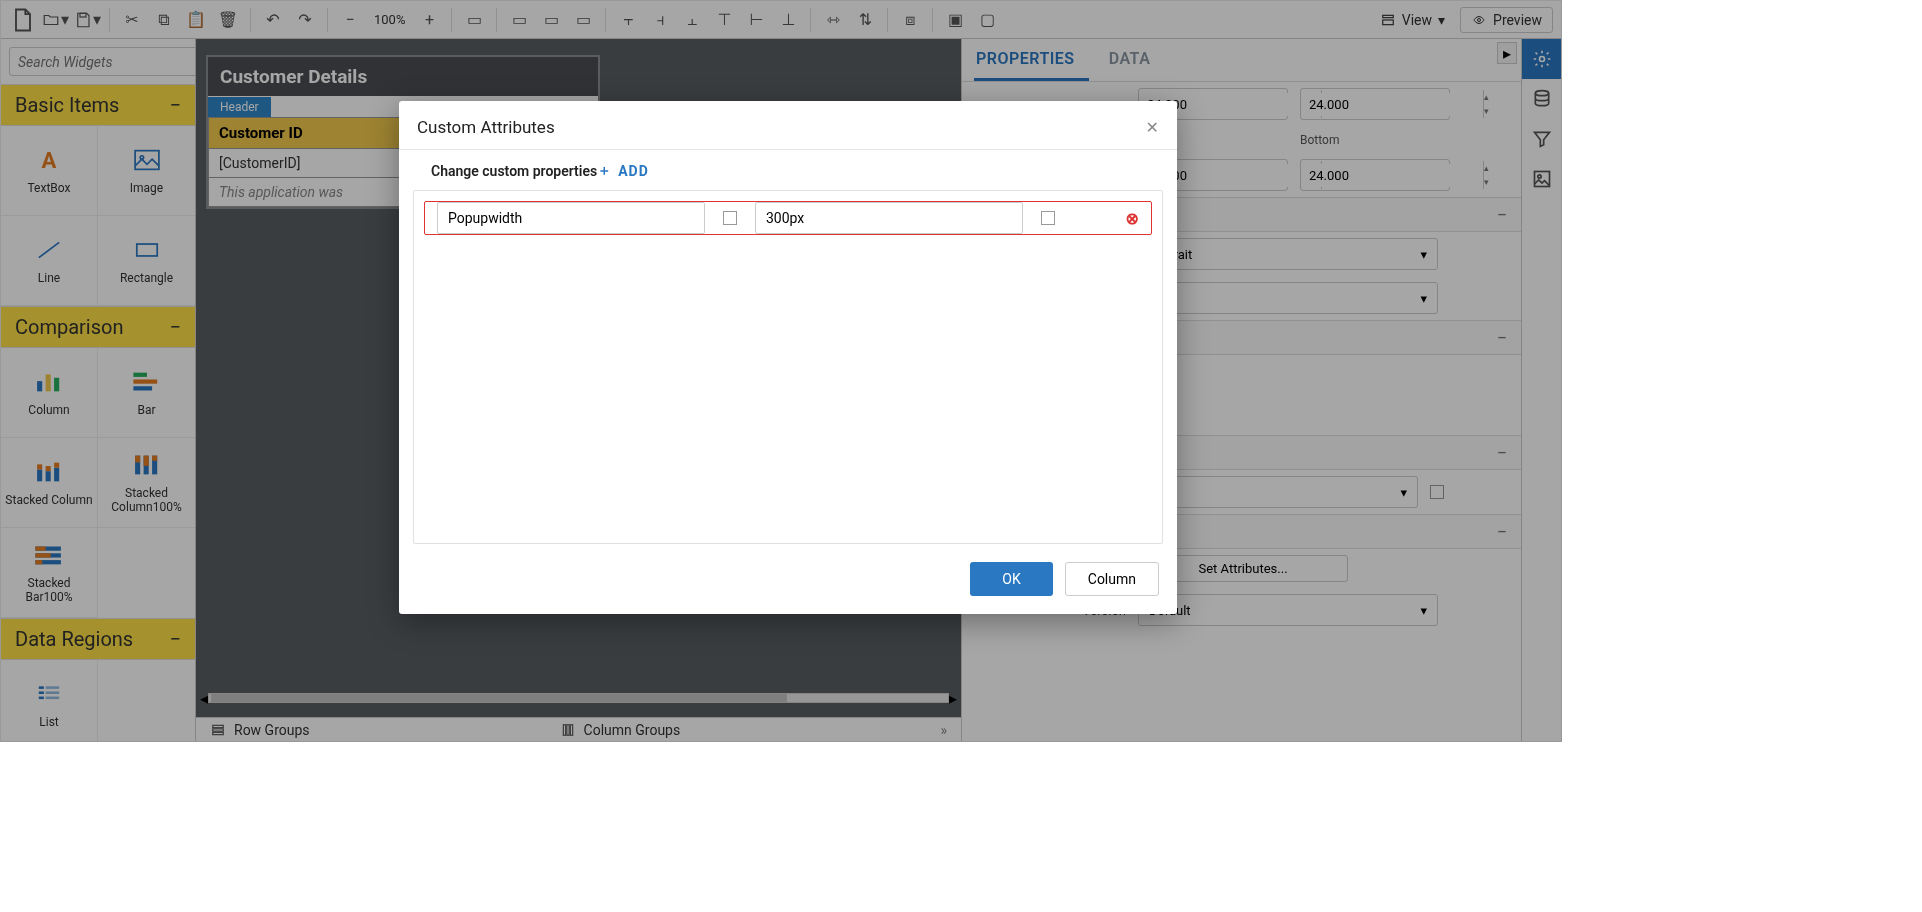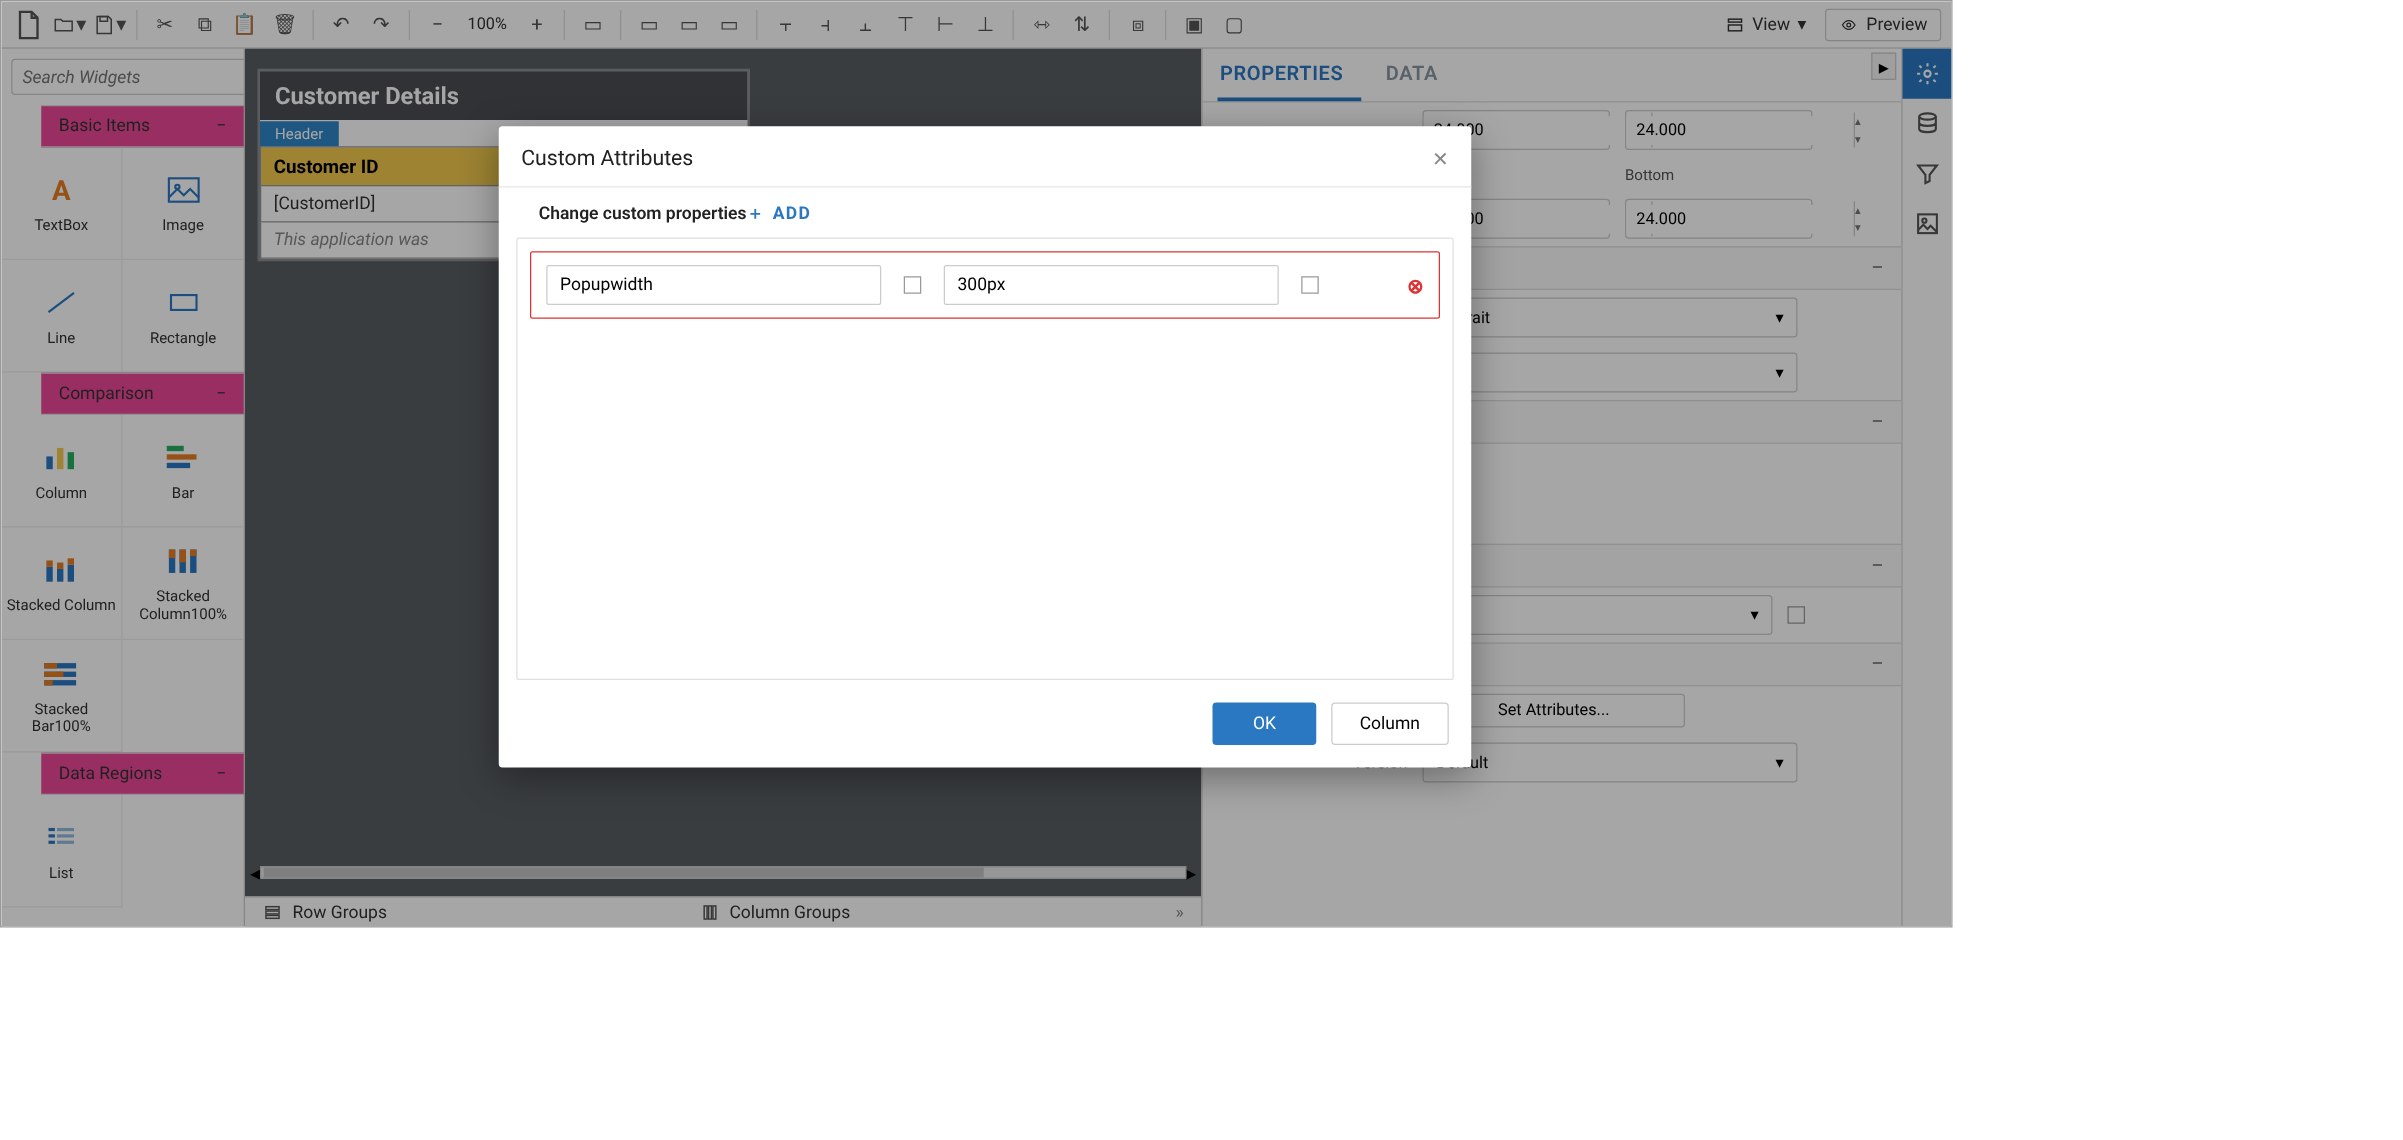--- a/index.html
+++ b/index.html
@@ -15,21 +15,21 @@
   .view-btn, .preview-btn { display:flex; align-items:center; gap:6px; font-size:14px; color:#333; padding:4px 10px; border:1px solid transparent; }
   .preview-btn { border:1px solid #ccc; border-radius:3px; }
   
   .main { position: absolute; top: 38px; bottom: 0; left:0; right:0; display:flex; }
   
   .widgets { width: 195px; border-right:1px solid #ccc; background:#fff; display:flex; flex-direction:column; }
   .search-row { display:flex; padding:8px; gap:22px; align-items:center; }
   .search-box { flex:1; display:flex; align-items:center; border:1px solid #ccc; border-radius:3px; padding:4px 8px; gap:6px; }
   .search-box input { border:none; outline:none; font-size:14px; font-style:italic; color:#888; flex:1; background:transparent; }
   .collapse-btn { width:24px; height:24px; border:1px solid #ccc; border-radius:3px; display:flex; align-items:center; justify-content:center; }
-  .cat-header { display:flex; justify-content:space-between; align-items:center; padding:8px 14px; border-top:1px solid #e0e0e0; border-bottom:1px solid #e0e0e0; font-size:14px; color:#333; background:#ec4899;margin-left:32px; }
+  .cat-header { display:flex; justify-content:space-between; align-items:center; padding:8px 14px; border-top:1px solid #e0e0e0; border-bottom:1px solid #e0e0e0; font-size:20px; color:#333; background:#fde047; }
   .widget-grid { display:grid; grid-template-columns: 1fr 1fr; }
   .widget-cell { border-right:1px solid #eee; border-bottom:1px solid #eee; height:90px; display:flex; flex-direction:column; align-items:center; justify-content:center; gap:8px; padding:8px 4px; }
   .widget-cell:nth-child(2n){border-right:none;}
   .widget-cell .lbl { font-size:12px; color:#333; text-align:center; line-height:1.15; }
   .wi { width:34px; height:28px; }
   
   .canvas { flex:1; background:#5a5e63; position:relative; overflow:hidden; }
   .report { position:absolute; top:18px; left:12px; width:390px; background:#fff; box-shadow:0 0 0 2px rgba(255,255,255,.3); }
   .report-title { background:#4a4e52; color:#fff; font-weight:700; font-size:19px; padding:8px 12px; }
   .hdr-tab { display:inline-block; background:#2e86c7; color:#fff; font-size:12px; padding:3px 12px 3px 12px; }
@@ -65,21 +65,21 @@
   .rail-btn { width:40px; height:40px; display:flex; align-items:center; justify-content:center; color:#555; }
   .rail-btn.active { background:#2a78c2; color:#fff; }
   
   .dialog { position:absolute; z-index:60; top:100px; left:398px; width:778px; background:#fff; border-radius:3px; box-shadow:0 8px 30px rgba(0,0,0,.35); }
   .dlg-hdr { display:flex; justify-content:space-between; align-items:center; padding:16px 18px 12px; border-bottom:1px solid #e5e5e5; }
   .dlg-title { font-size:17px; color:#222; }
   .dlg-close { color:#888; font-size:16px; }
   .dlg-sub { display:flex; align-items:center; padding:12px 32px 10px; font-size:14px; font-weight:600; color:#222; }
   .add-btn { color:#2a78c2; font-weight:700; letter-spacing:1px; display:flex; align-items:center; gap:6px; font-size:14px; }
   .attr-box { margin:0 14px; border:1px solid #e0e0e0; border-radius:2px; min-height:354px; padding:10px; }
-  .attr-row { border:1px solid #d33; border-radius:2px; padding:10px 12px; display:flex; align-items:center; gap:18px; }
+  .attr-row { border:1px solid #d33; border-radius:2px; padding:0 12px; display:flex; align-items:center; gap:18px; }
   .attr-row input[type=text] { height:32px; border:1px solid #ccc; border-radius:2px; padding:4px 10px; font-size:14px; }
   .attr-row .key { width:268px; }
   .attr-row .val { width:268px; }
   .attr-row .cb { width:14px; height:14px; border:1px solid #999; }
   .attr-row .del { color:#d33; font-weight:700; margin-left:auto; }
   .dlg-ftr { display:flex; justify-content:flex-end; gap:12px; padding:18px; }
   .btn-primary { background:#2a78c2; color:#fff; border:none; padding:8px 32px; border-radius:3px; font-size:14px; }
   .btn-secondary { background:#fff; border:1px solid #ccc; padding:8px 22px; border-radius:3px; font-size:14px; }
   svg { display:block; }
 </style>

